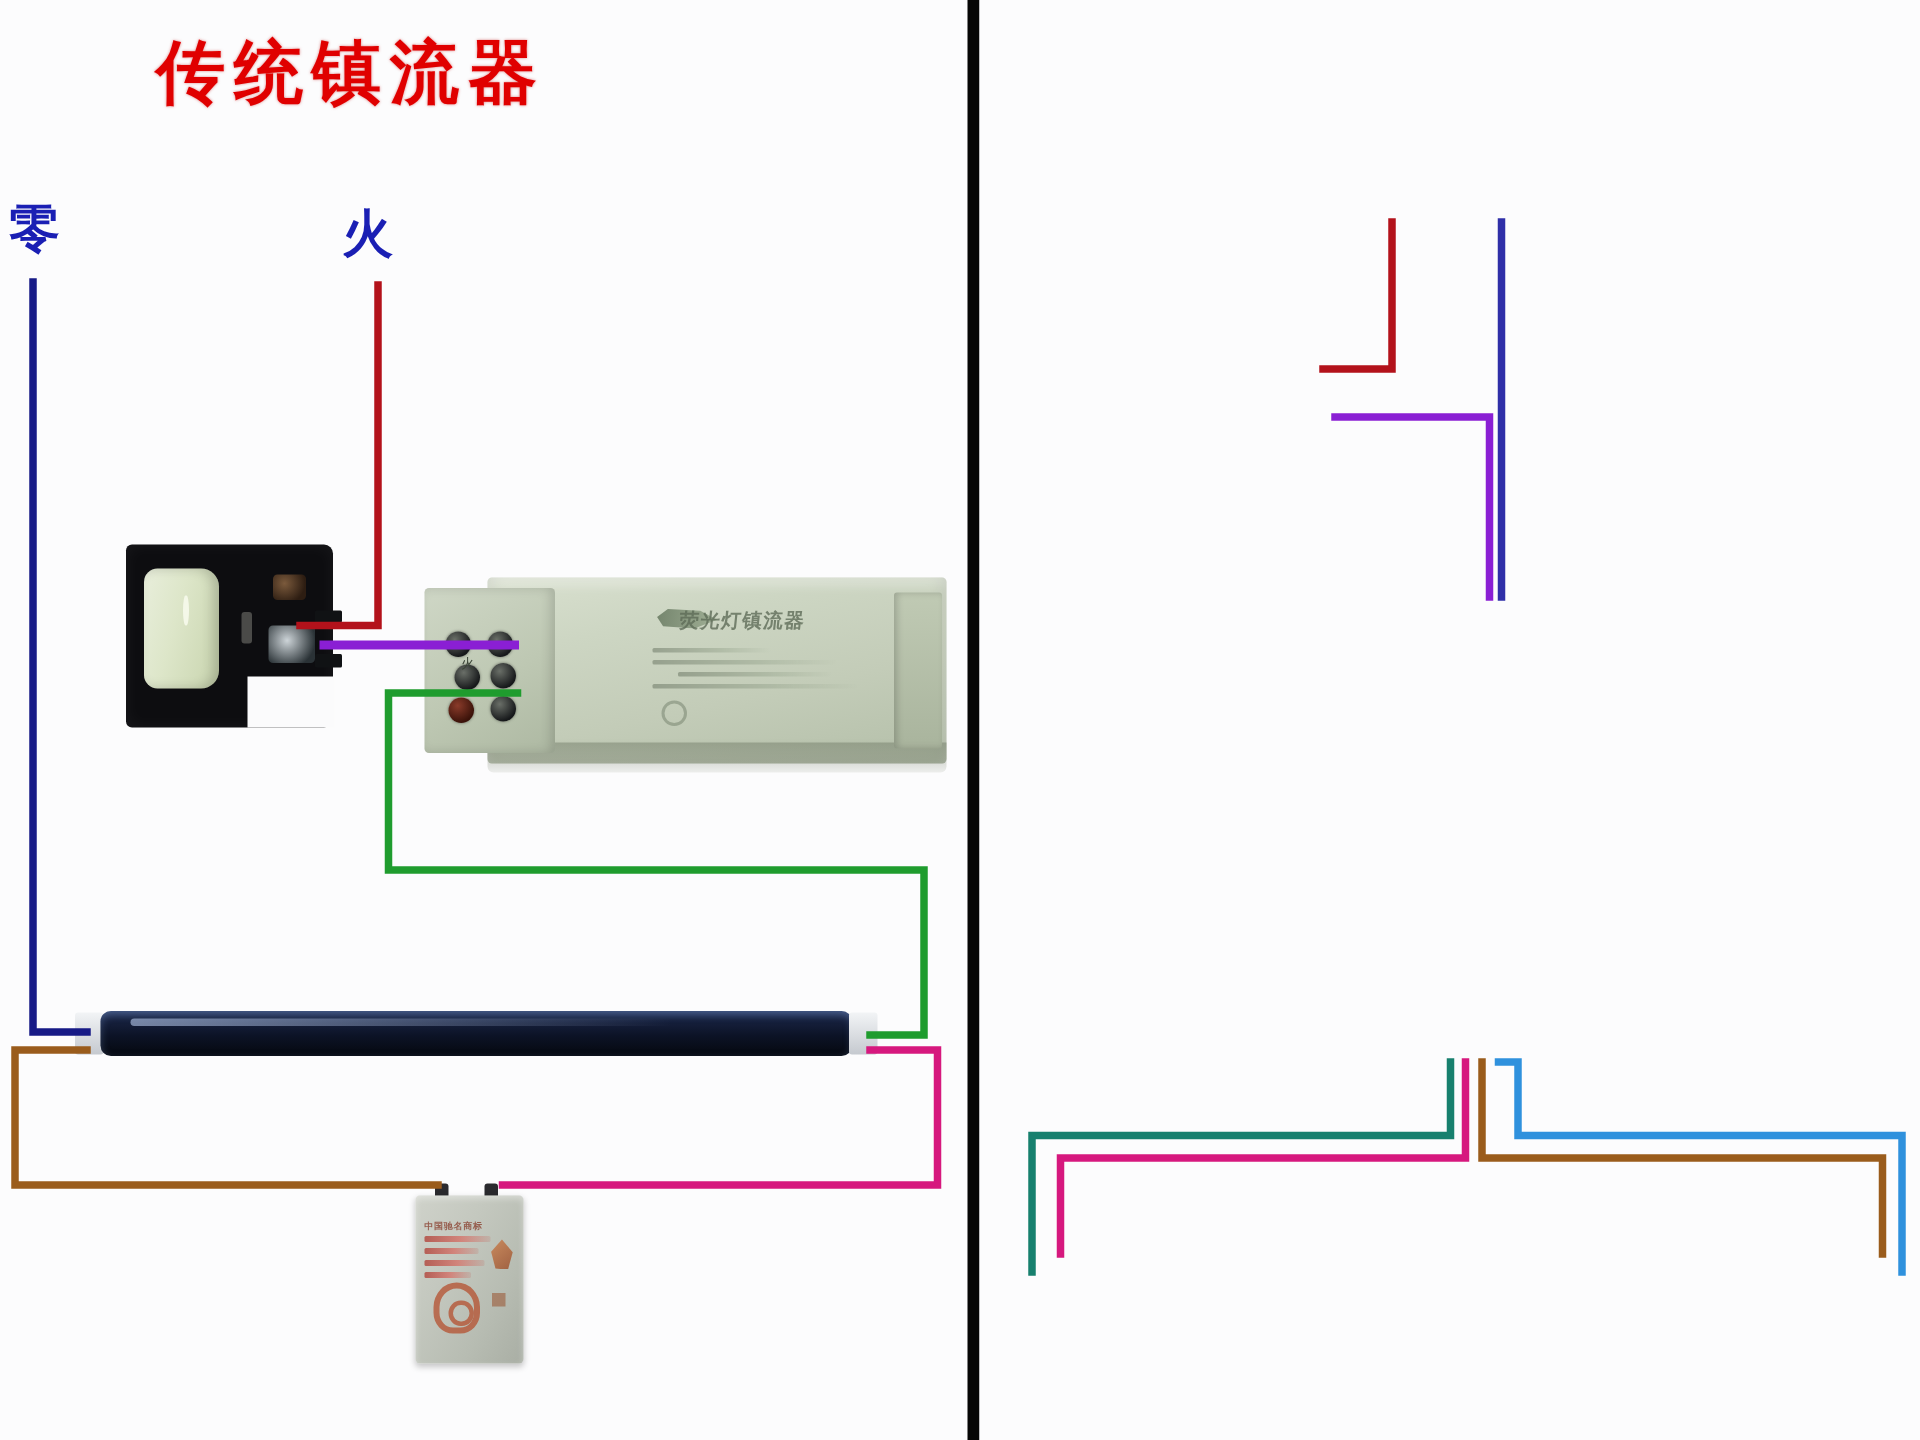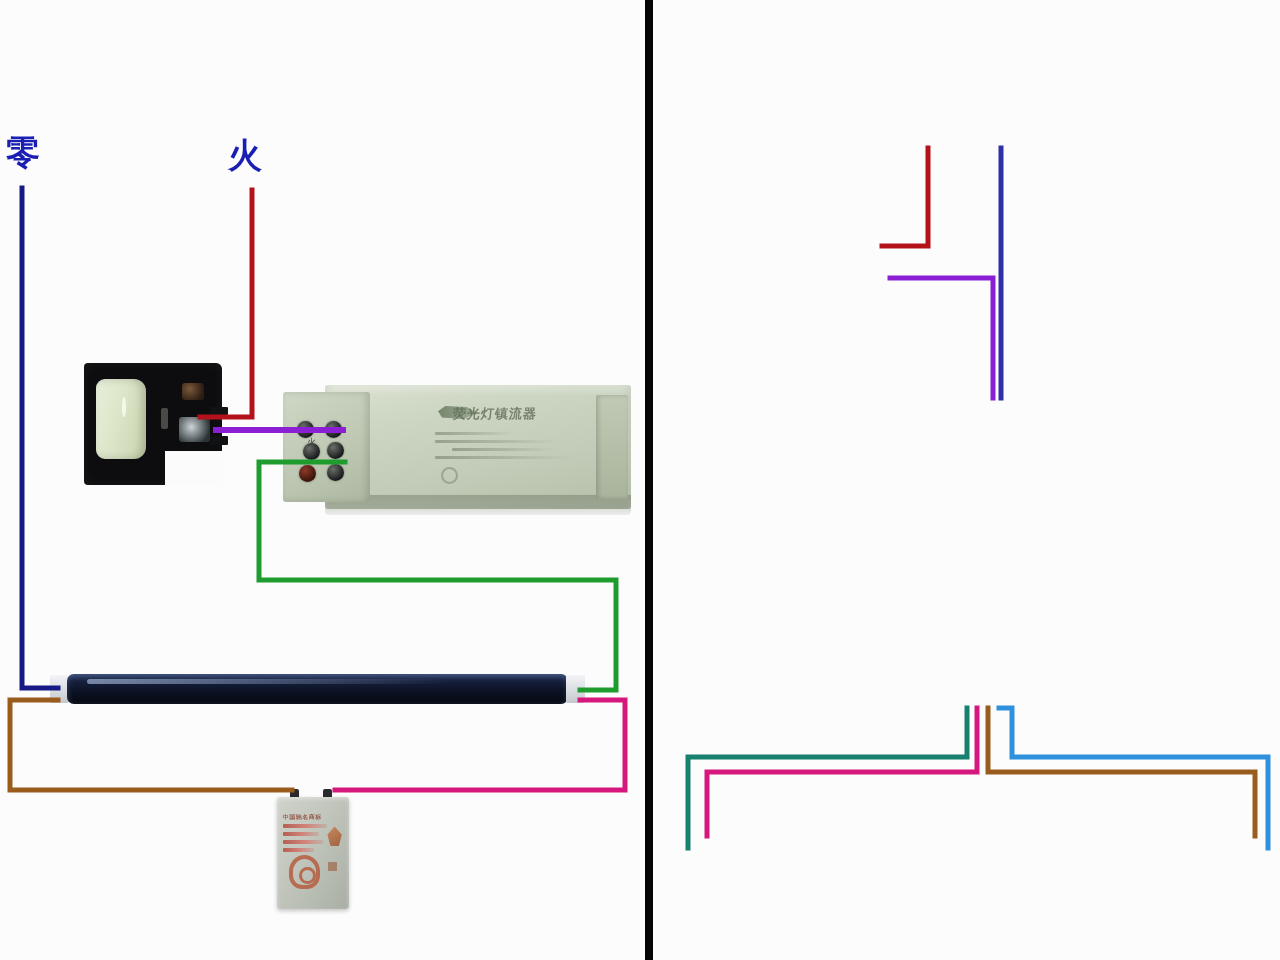--- a/index.html
+++ b/index.html
@@ -242,20 +242,21 @@
     position: absolute; right: 16%; top: 58%;
     width: 9px; height: 9px; background: #9b5a38; opacity: .6;
   }
 </style>
 </head>
 <body>
 
 <div id="stage" style="background: rgb(251, 251, 252);">
 
   <div class="panel" id="panel-left">
+    <div class="title" id="title-left" style="color: rgb(224, 0, 0);">传统镇流器</div>
 
     <div class="ac-label" id="lbl-left-n" style="color: rgb(26, 31, 180);">零</div>
     <div class="ac-label" id="lbl-left-l" style="color: rgb(26, 31, 180);">火</div>
 
     <div class="switch" style="left:84px; top:363px; width:138px; height:122px;">
       <div class="sw-body"></div>
       <div class="sw-rocker"></div>
       <div class="sw-notch"></div>
       <div class="sw-term sw-term-top"></div>
       <div class="sw-term sw-term-bot"></div>

